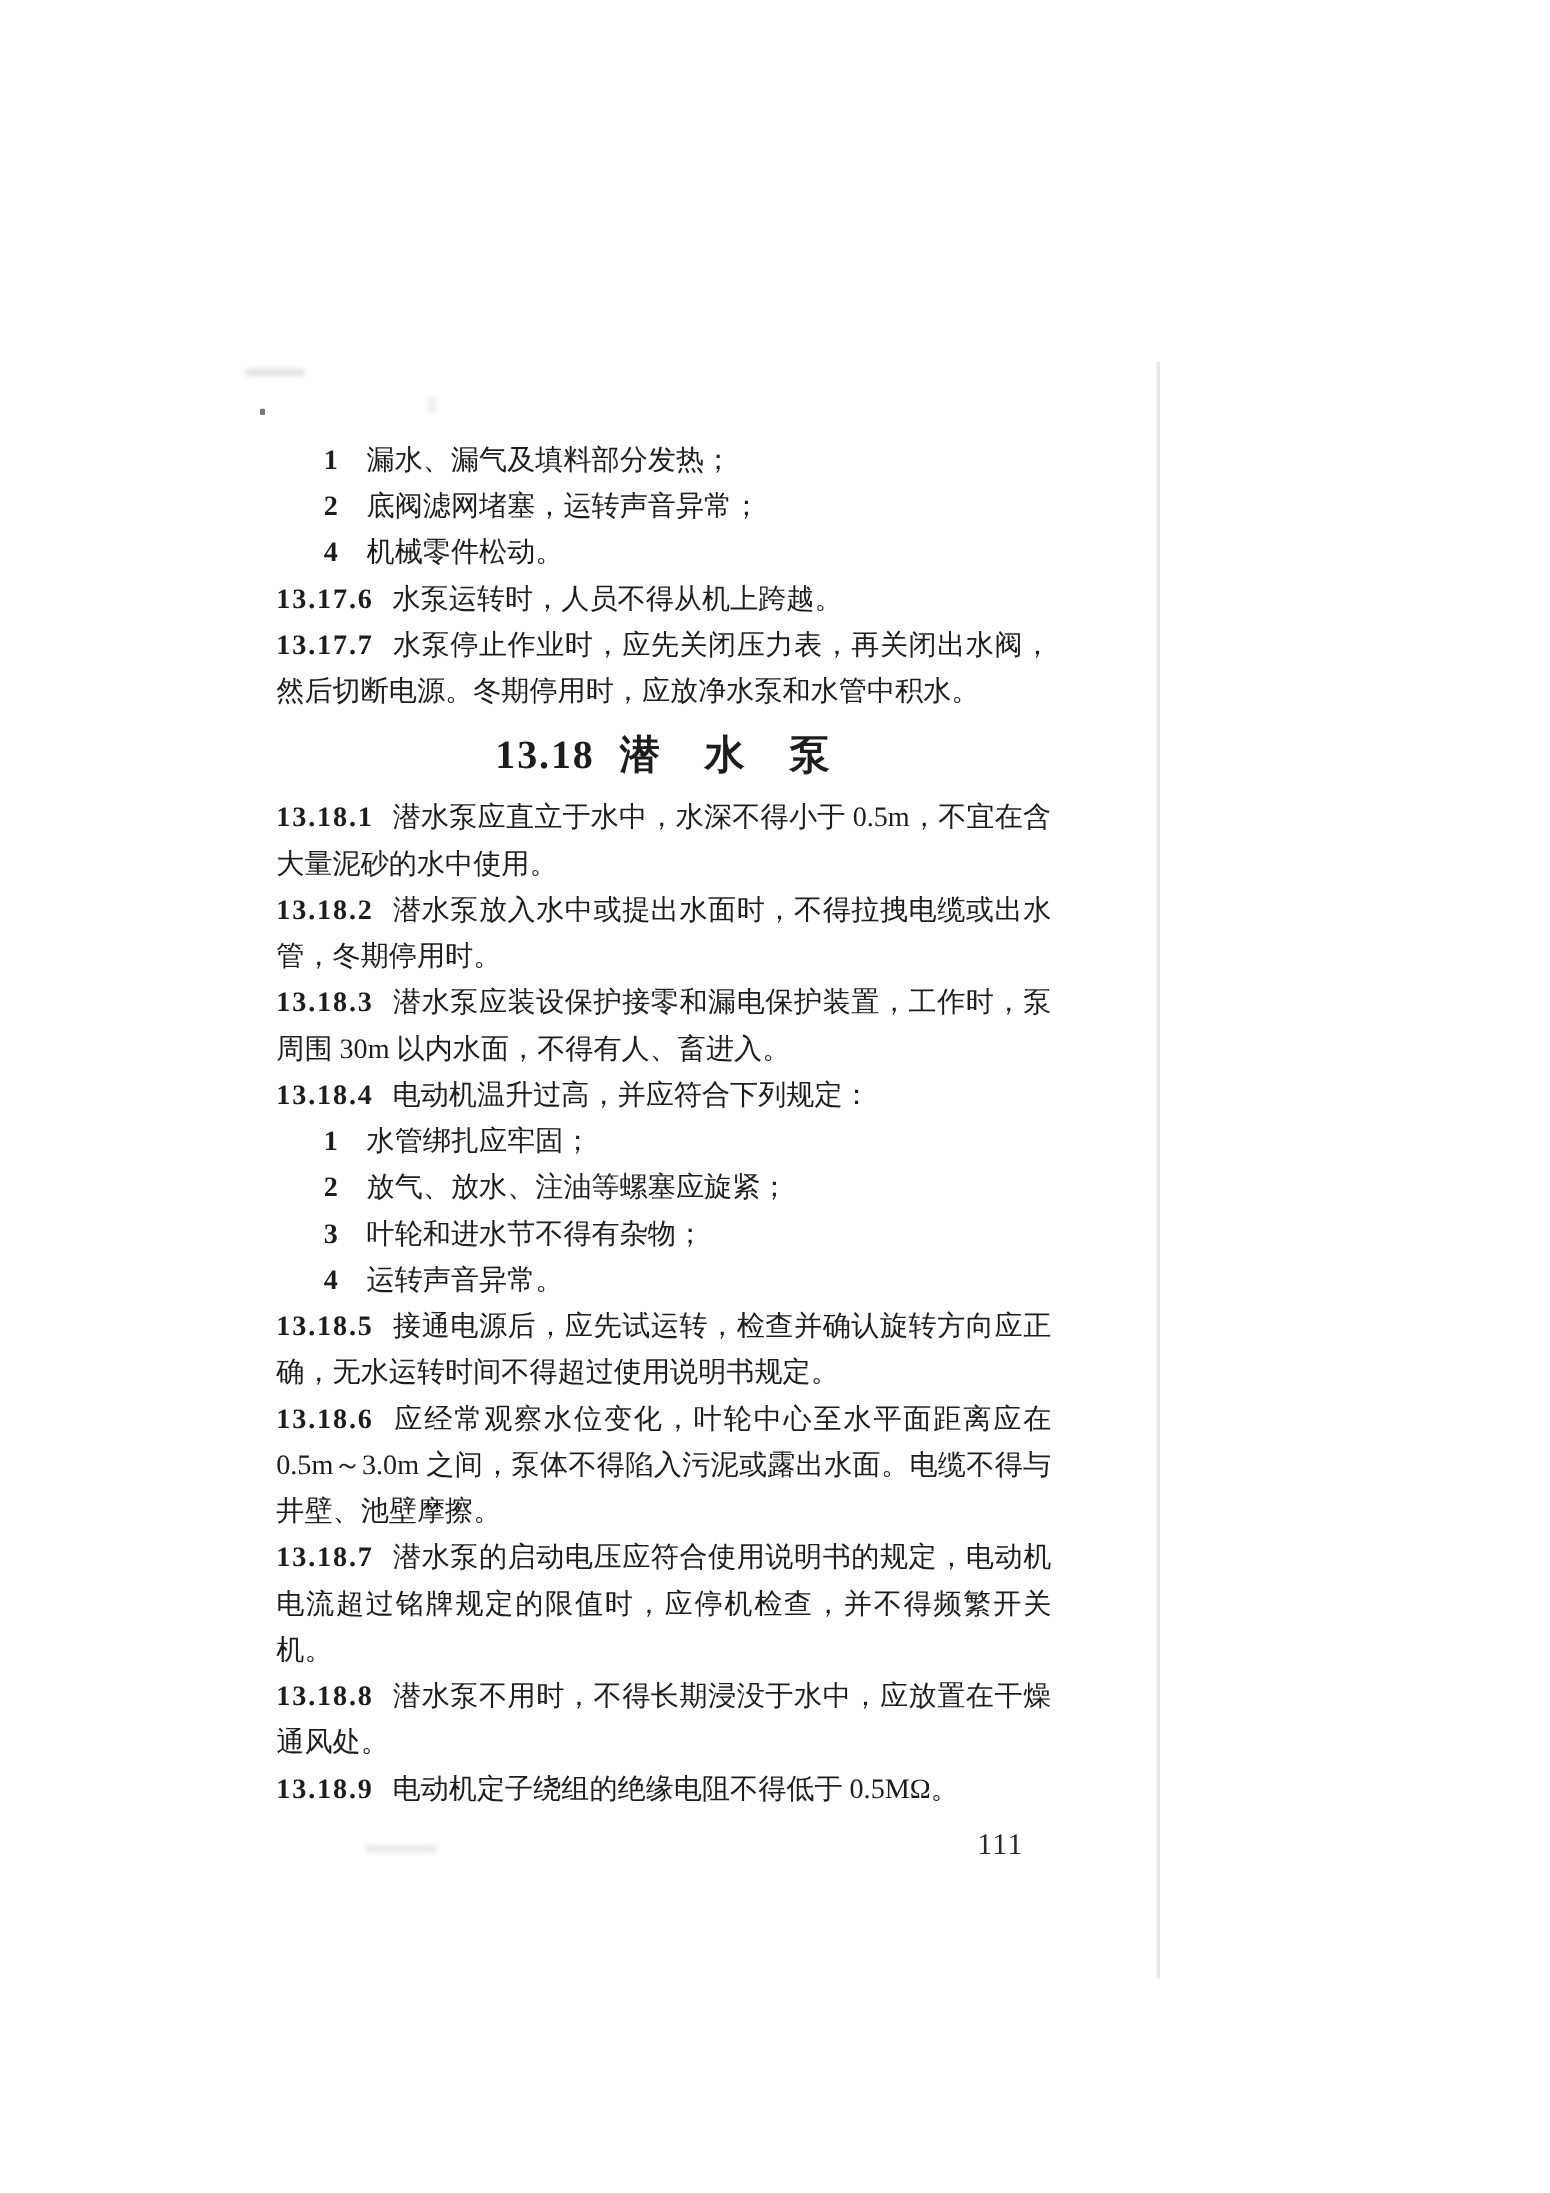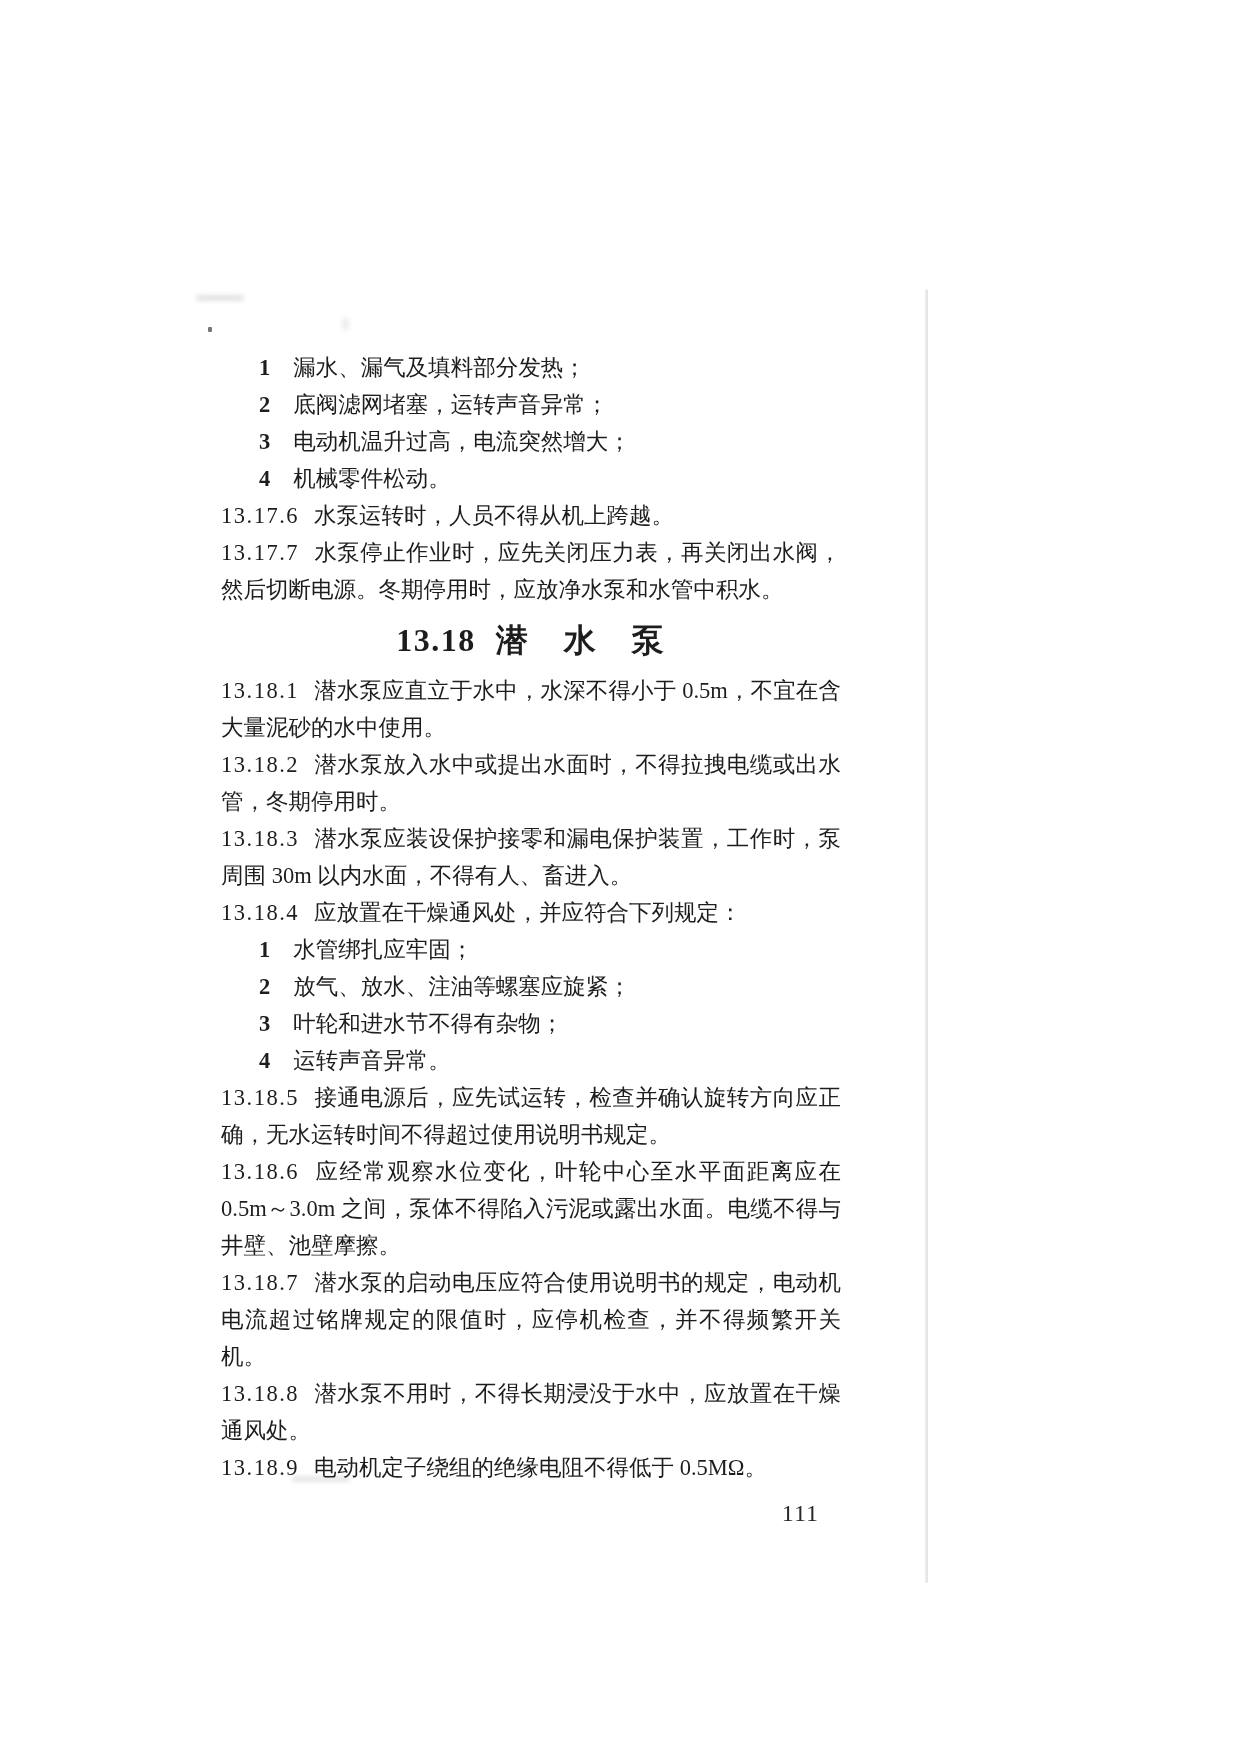--- a/index.html
+++ b/index.html
@@ -15,21 +15,21 @@
     position:absolute;
     left:221px;top:349px;
     width:620px;
     font-size:22.5px;
     line-height:37px;
     text-align:justify;
     text-justify:inter-ideograph;
   }
   .clause{margin:0;}
   .clause b{
-    font-weight:normal;
+    font-weight:bold;
     letter-spacing:1.5px;
     margin-right:15px;
     white-space:nowrap;
   }
   .li{margin:0;padding-left:38px;}
   .li b{
     font-weight:bold;
     margin-right:23px;
   }
   .section-heading{
@@ -102,23 +102,20 @@
 
   <div class="content">
 
     <p class="li">
       <b>1</b><span>漏水、漏气及填料部分发热；</span>
     </p>
     <p class="li">
       <b>2</b><span>底阀滤网堵塞，运转声音异常；</span>
     </p>
     <p class="li">
-      <b>3</b><span>电动机温升过高，电流突然增大；</span>
-    </p>
-    <p class="li">
       <b>4</b><span>机械零件松动。</span>
     </p>
 
     <p class="clause">
       <b>13.17.6</b><span>水泵运转时，人员不得从机上跨越。</span>
     </p>
     <p class="clause">
       <b>13.17.7</b><span>水泵停止作业时，应先关闭压力表，再关闭出水阀，然后切断电源。冬期停用时，应放净水泵和水管中积水。</span>
     </p>
 
@@ -129,21 +126,21 @@
     <p class="clause">
       <b>13.18.1</b><span>潜水泵应直立于水中，水深不得小于 0.5m，不宜在含大量泥砂的水中使用。</span>
     </p>
     <p class="clause">
       <b>13.18.2</b><span>潜水泵放入水中或提出水面时，不得拉拽电缆或出水管，冬期停用时。</span>
     </p>
     <p class="clause">
       <b>13.18.3</b><span>潜水泵应装设保护接零和漏电保护装置，工作时，泵周围 30m 以内水面，不得有人、畜进入。</span>
     </p>
     <p class="clause">
-      <b>13.18.4</b><span>应放置在干燥通风处，并应符合下列规定：</span>
+      <b>13.18.4</b><span>电动机温升过高，并应符合下列规定：</span>
     </p>
 
     <p class="li">
       <b>1</b><span>水管绑扎应牢固；</span>
     </p>
     <p class="li">
       <b>2</b><span>放气、放水、注油等螺塞应旋紧；</span>
     </p>
     <p class="li">
       <b>3</b><span>叶轮和进水节不得有杂物；</span>

